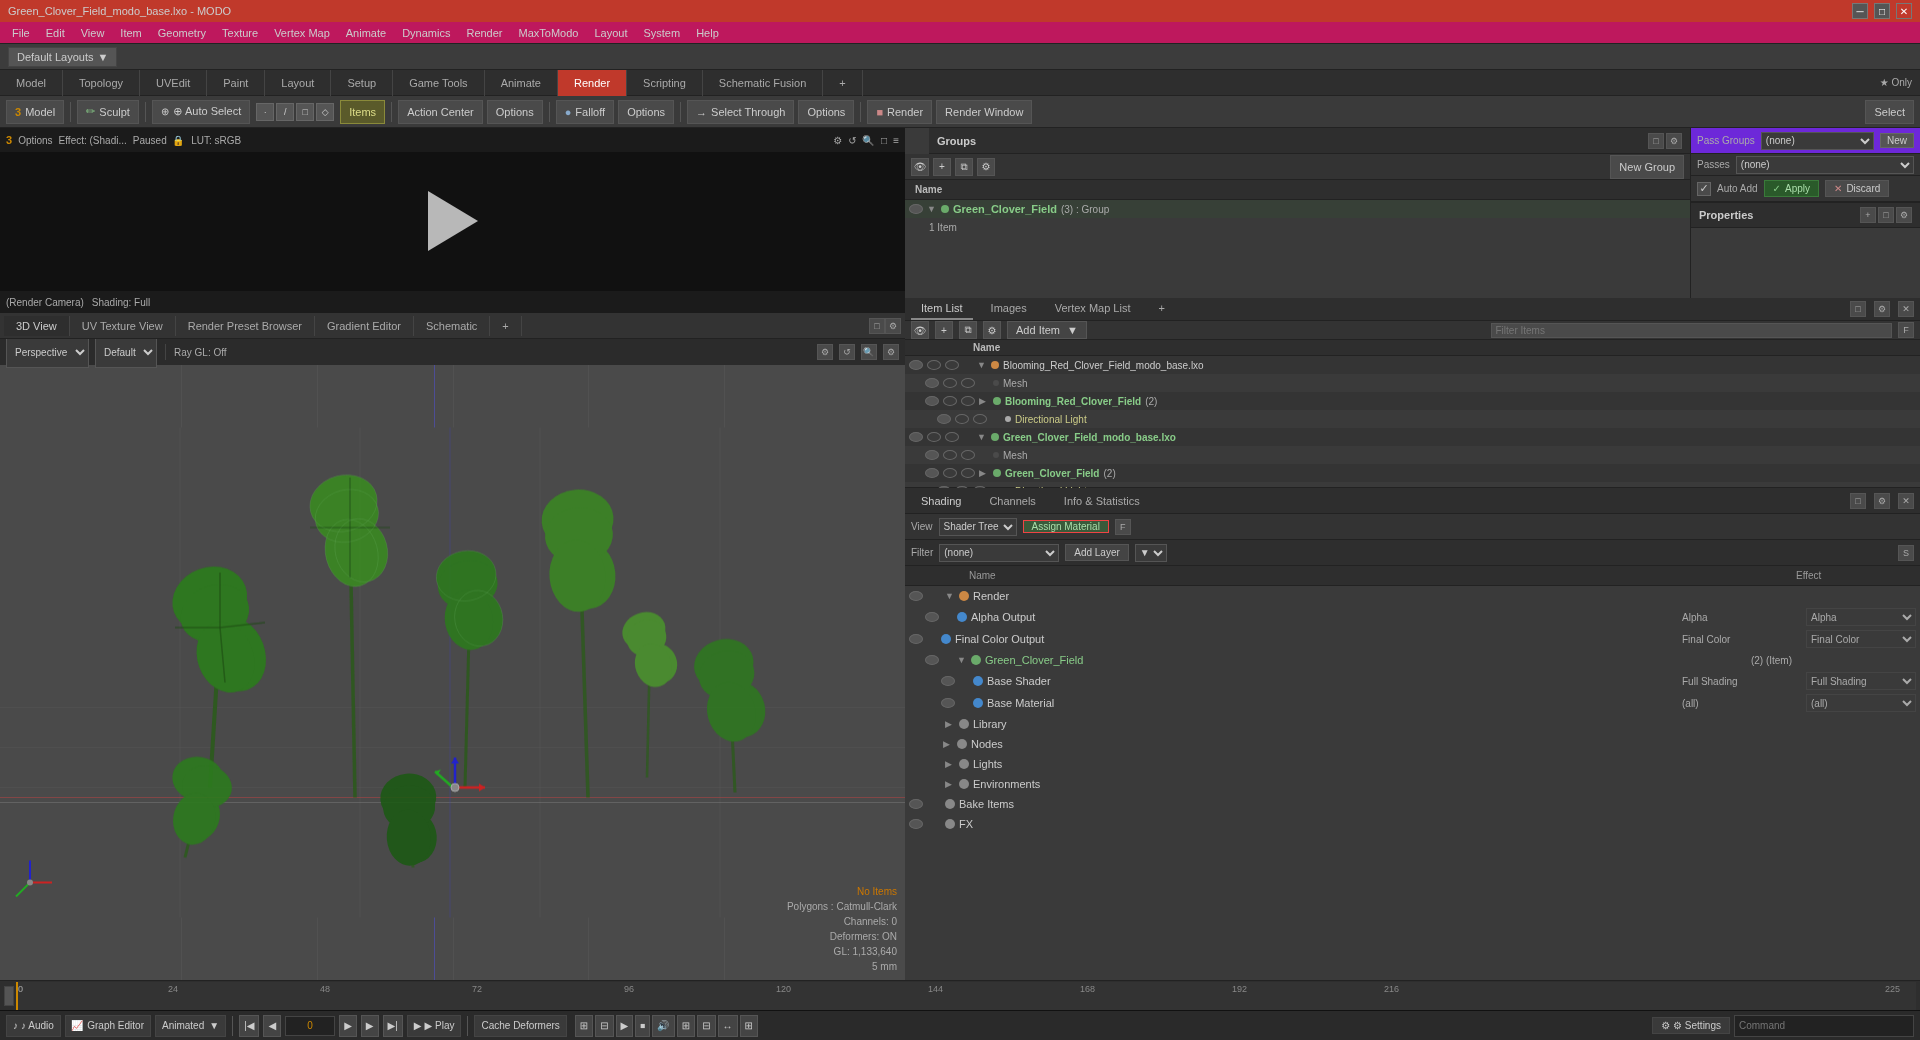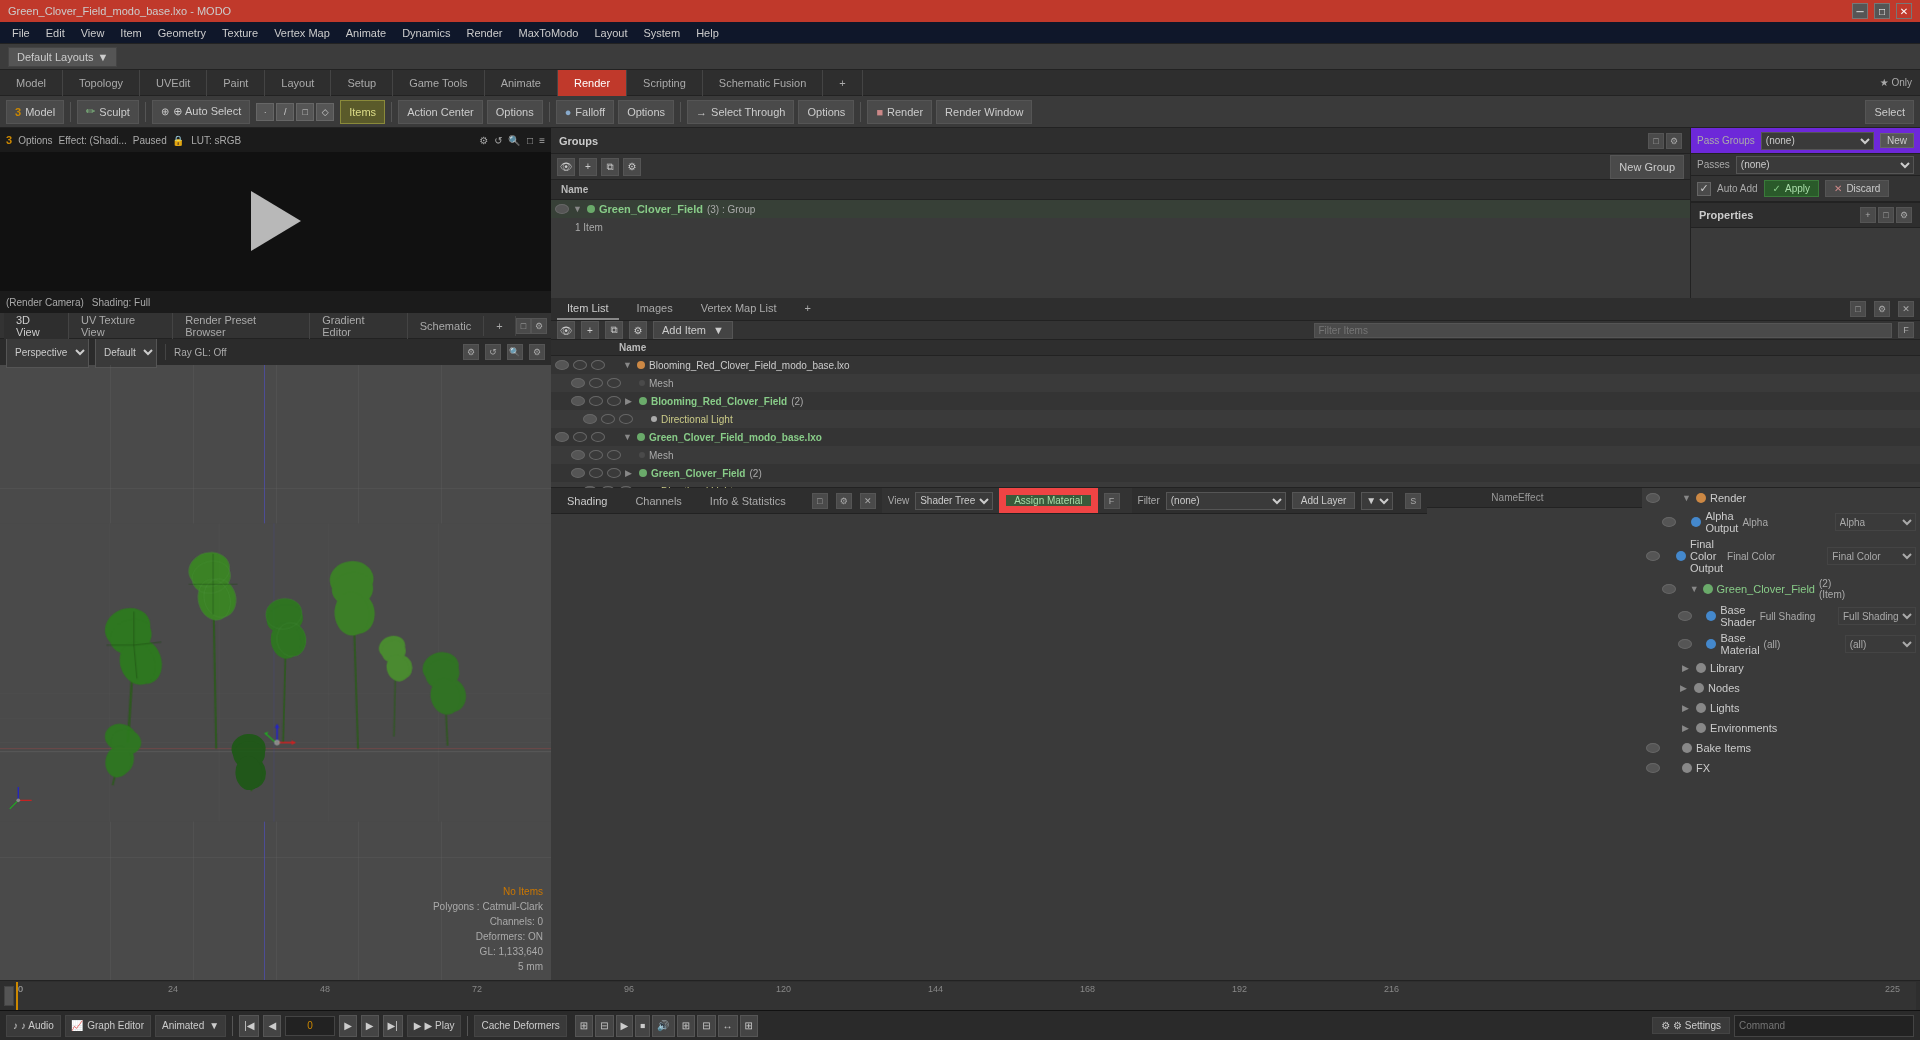--- a/index.html
+++ b/index.html
@@ -38,21 +38,21 @@
       display: flex;
       align-items: center;
       justify-content: center;
       cursor: pointer;
     }
 
     
     #menubar {
       width: 100%;
       height: 22px;
-      background: #0f172a;
+      background: #be185d;
       display: flex;
       align-items: center;
       padding: 0 4px;
       border-bottom: 1px solid #222;
     }
     .menu-item {
       padding: 2px 8px;
       color: #cccccc;
       cursor: pointer;
       font-size: 11px;
@@ -283,20 +283,21 @@
       flex-direction: column;
     }
     #groups-header {
       height: 26px;
       background: #2e2e2e;
       display: flex;
       align-items: center;
       justify-content: space-between;
       padding: 0 8px;
       border-bottom: 1px solid #222;
+      margin-left: 24px;
     }
     .panel-title {
       font-size: 11px;
       font-weight: bold;
       color: #ccc;
     }
     .small-icon-btn {
       width: 18px;
       height: 18px;
       background: #4a4a4a;
@@ -496,21 +497,21 @@
       border-radius: 50%;
       background: #6aaa6a;
       flex-shrink: 0;
     }
 
     
     #shader-section {
       flex: 1;
       background: #3a3a3a;
       display: flex;
-      flex-direction: row;
+      flex-direction: column;
     }
     #shader-header {
       height: 26px;
       background: #2e2e2e;
       display: flex;
       align-items: center;
       padding: 0 6px;
       gap: 8px;
       border-bottom: 1px solid #222;
     }
@@ -554,21 +555,21 @@
     .shader-name { flex: 1; font-size: 11px; color: #ccc; }
     .shader-effect { width: 120px; font-size: 10px; color: #aaa; }
     .shader-expand { color: #888; font-size: 9px; cursor: pointer; width: 10px; }
     .shader-dot { width: 10px; height: 10px; border-radius: 50%; flex-shrink: 0; }
     .shader-dot.orange { background: #cc8844; }
     .shader-dot.green { background: #6aaa6a; }
     .shader-dot.blue { background: #4488cc; }
     .shader-dot.gray { background: #888; }
     .assign-mat-btn {
       background: #3a5a3a;
-      border: 7px solid #ef4444;
+      border: 1px solid #ef4444;
       color: #aaddaa;
       font-size: 10px;
       padding: 0 8px;
       cursor: pointer;
     }
     .add-layer-btn {
       background: #444;
       border: 1px solid #555;
       color: #ccc;
       font-size: 10px;

